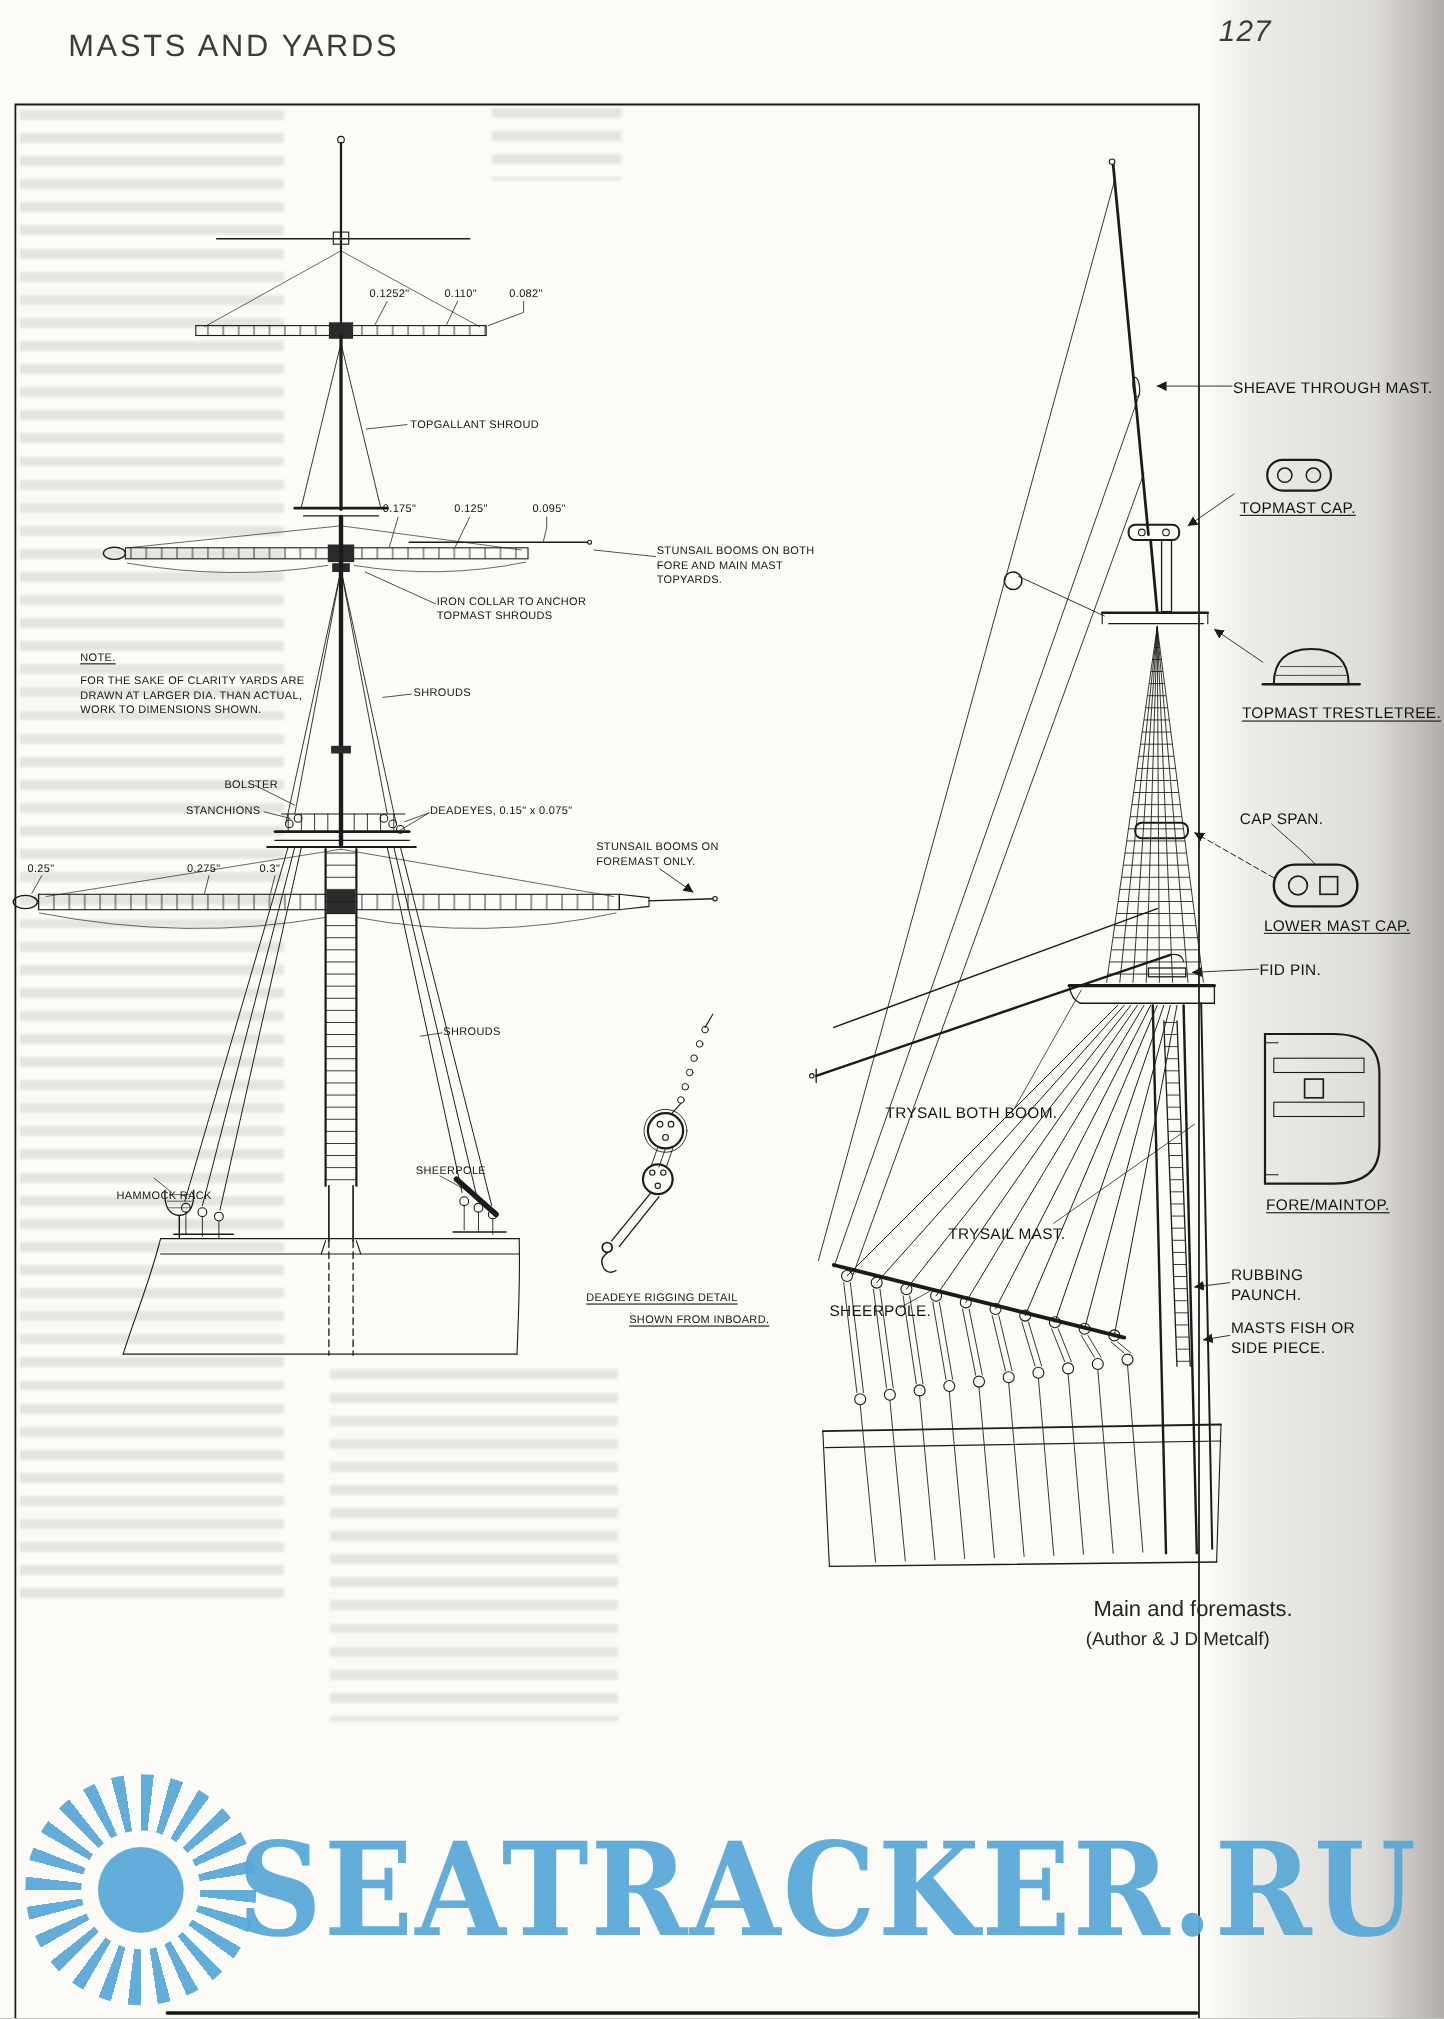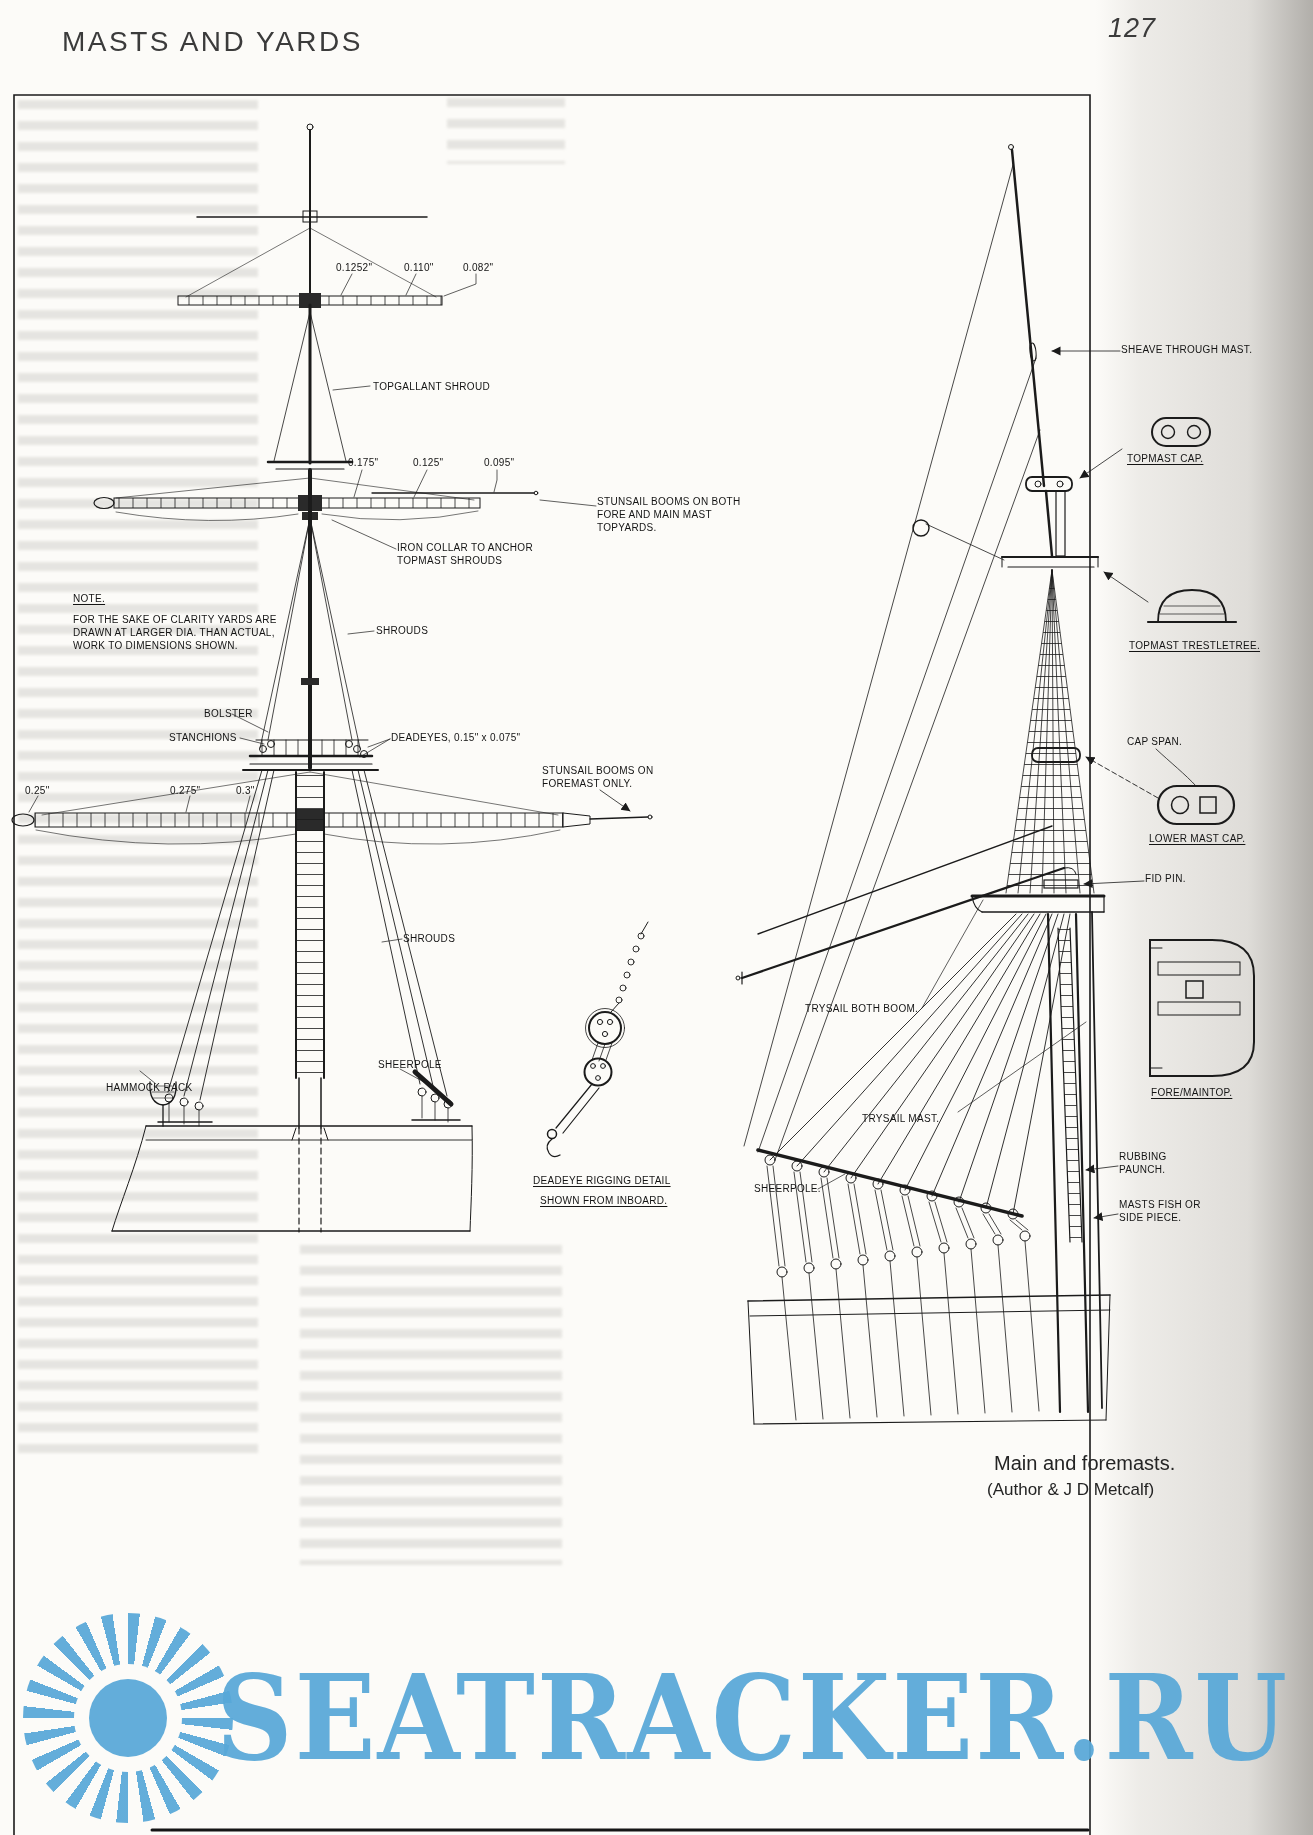--- a/index.html
+++ b/index.html
@@ -3,21 +3,21 @@
 <meta charset="utf-8">
 <style>
   *{margin:0;padding:0;box-sizing:border-box}
   html,body{background:#9a9893;}
   .page{position:relative;width:1313px;height:1835px;background:#fcfbf8;overflow:hidden;
         font-family:"Liberation Sans",sans-serif;color:#1f1f1f;}
   .hdr{position:absolute;left:30px;top:26px;font-size:28px;letter-spacing:2.5px;color:#3b3b3b;z-index:4;margin-left:32px;}
   .pgnum{position:absolute;left:1108px;top:13px;font-size:27px;letter-spacing:1px;color:#3b3b3b;z-index:4;font-style:italic;}
   .lbl{position:absolute;font-size:10px;line-height:1.3;letter-spacing:.3px;white-space:pre-line;
        color:#141414;z-index:3;}
-  .lbl.r{font-size:10px;}
+  .lbl.r{font-size:14px;}
   .u{text-decoration:underline;text-underline-offset:2px;}
   .caption{position:absolute;left:994px;top:1452px;font-size:20px;color:#242424;z-index:3;}
   .caption2{position:absolute;left:987px;top:1480px;font-size:17px;color:#242424;z-index:3;}
   svg.lines{position:absolute;left:0;top:0;z-index:2;}
   .ghost{position:absolute;z-index:1;filter:blur(1.6px);opacity:.5;
          background:repeating-linear-gradient(to bottom,rgba(125,122,116,.35) 0 9px,rgba(125,122,116,0) 9px 21px);}
   .rmargin{position:absolute;top:0;left:1096px;width:217px;height:100%;z-index:1;
          background:linear-gradient(to right,rgba(210,207,202,0) 0,rgba(210,207,202,.35) 20%,
                    rgba(198,195,190,.55) 70%,rgba(158,155,150,.8) 100%);}
   .wm{position:absolute;left:216px;top:1648px;z-index:5;font-family:"DejaVu Serif",serif;font-weight:bold;
@@ -323,21 +323,21 @@
   <div class="lbl" style="left:391px;top:731px;">DEADEYES, 0.15" x 0.075"</div>
   <div class="lbl" style="left:542px;top:764px;">STUNSAIL BOOMS ON
 FOREMAST ONLY.</div>
   <div class="lbl" style="left:25px;top:784px;">0.25"</div>
   <div class="lbl" style="left:170px;top:784px;">0.275"</div>
   <div class="lbl" style="left:236px;top:784px;">0.3"</div>
   <div class="lbl" style="left:403px;top:932px;">SHROUDS</div>
   <div class="lbl" style="left:74px;top:1081px;margin-left:32px;">HAMMOCK RACK</div>
   <div class="lbl" style="left:346px;top:1058px;margin-left:32px;">SHEERPOLE</div>
   <div class="lbl u" style="left:533px;top:1174px;">DEADEYE RIGGING DETAIL</div>
-  <div class="lbl u" style="left:540px;top:1194px;text-decoration:underline;">SHOWN FROM INBOARD.</div>
+  <div class="lbl u" style="left:572px;top:1194px;text-decoration:underline;">SHOWN FROM INBOARD.</div>
 
   <div class="lbl r" style="left:1121px;top:343px;">SHEAVE THROUGH MAST.</div>
   <div class="lbl r u" style="left:1127px;top:452px;">TOPMAST CAP.</div>
   <div class="lbl r u" style="left:1129px;top:639px;">TOPMAST TRESTLETREE.</div>
   <div class="lbl r" style="left:1127px;top:735px;">CAP SPAN.</div>
   <div class="lbl r u" style="left:1149px;top:832px;">LOWER MAST CAP.</div>
   <div class="lbl r" style="left:1145px;top:872px;">FID PIN.</div>
   <div class="lbl r" style="left:805px;top:1002px;">TRYSAIL BOTH BOOM.</div>
   <div class="lbl r" style="left:862px;top:1112px;">TRYSAIL MAST.</div>
   <div class="lbl r u" style="left:1151px;top:1086px;">FORE/MAINTOP.</div>

